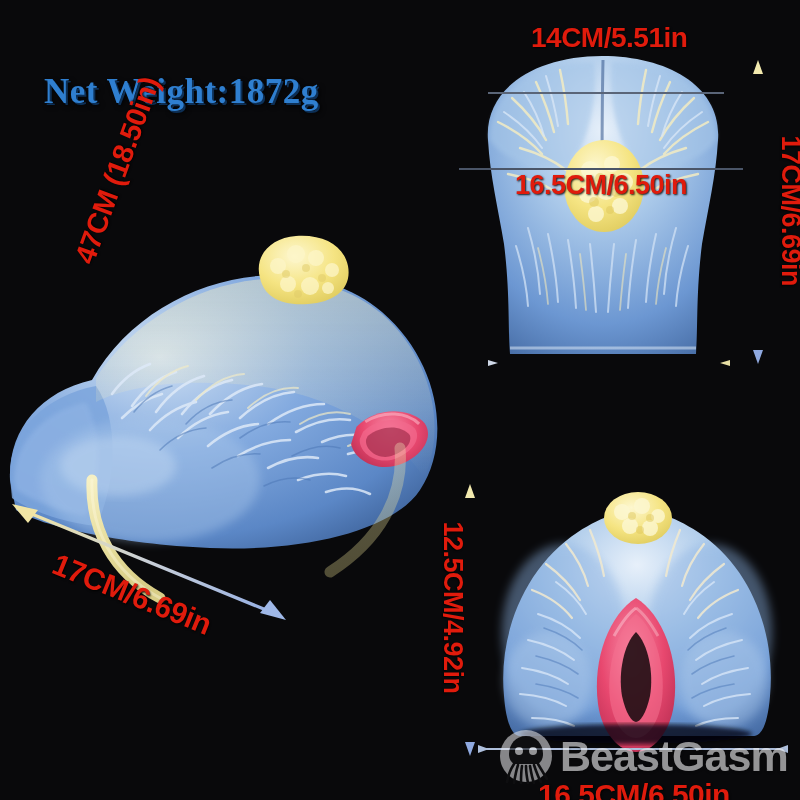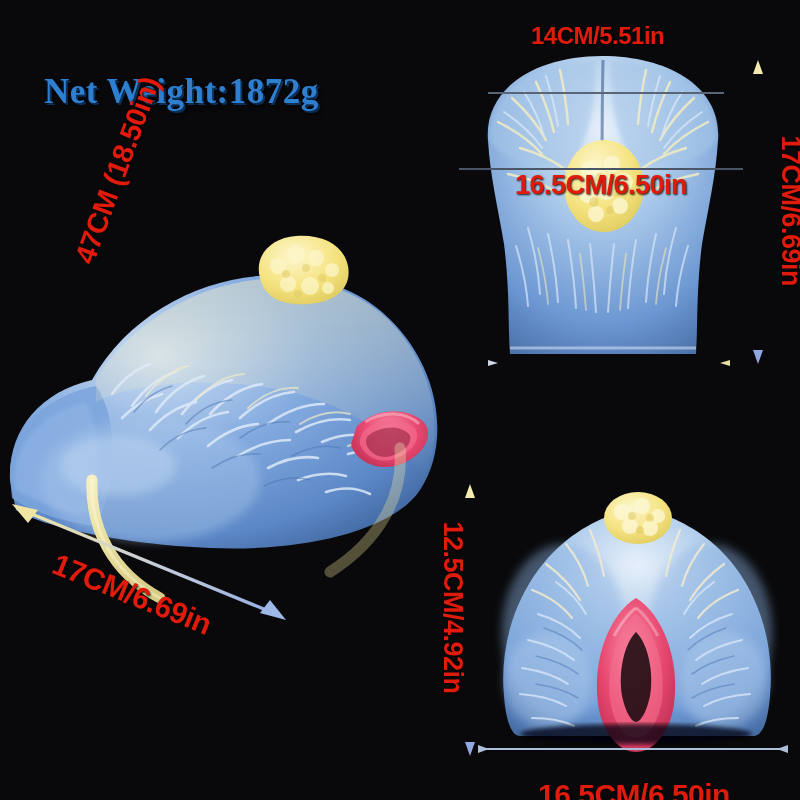--- a/index.html
+++ b/index.html
@@ -289,21 +289,21 @@
       <path d="M176 206 q-4 30 -6 56"></path>
         <path d="M216 200 q-8 30 -10 56"></path>
     </g>
 
     <path d="M60 300 L246 300" stroke="#d8e6f6" stroke-width="3" opacity="0.55"></path>
   </svg>
 
   <svg class="arrowline" style="left:484px;top:86px;" width="250" height="14">
     <line x1="4" y1="7" x2="240" y2="7" stroke="#5a6578" stroke-width="1.8"></line>
   </svg>
-  <div class="dim" style="left:531px;top:22px;font-size:24px;">14CM/5.51in</div>
+  <div class="dim" style="left:531px;top:22px;font-size:28px;">14CM/5.51in</div>
 
   <svg class="arrowline" style="left:455px;top:162px;" width="296" height="14">
     <line x1="4" y1="7" x2="288" y2="7" stroke="#4a5568" stroke-width="1.8"></line>
   </svg>
   <div class="dim" style="left:515px;top:170px;font-size:27px;">16.5CM/6.50in</div>
 
   <svg class="arrowline" style="left:488px;top:356px;" width="246" height="14">
     <line x1="4" y1="7" x2="234" y2="7" stroke="url(#gArrowD)" stroke-width="2"></line>
     <polygon points="0,4 10,7 0,10" fill="#cfd8e8"></polygon>
     <polygon points="242,4 232,7 242,10" fill="#e8dfa4"></polygon>
@@ -397,14 +397,32 @@
   </svg>
   <div class="dim" style="left:452px;top:506px;font-size:27px;transform:rotate(90deg);transform-origin:0 50%;">12.5CM/4.92in</div>
 
   <svg class="arrowline" style="left:478px;top:742px;" width="312" height="14">
     <line x1="6" y1="7" x2="304" y2="7" stroke="#aebfdc" stroke-width="2"></line>
     <polygon points="0,3 11,7 0,11" fill="#aebfdc"></polygon>
     <polygon points="310,3 299,7 310,11" fill="#aebfdc"></polygon>
   </svg>
   <div class="dim" style="left:538px;top:778px;font-size:30px;">16.5CM/6.50in</div>
 
+  <div class="watermark" style="left:498px;top:728px;">
+    <svg width="56" height="56" viewBox="0 0 56 56">
+      <circle cx="28" cy="28" r="26" fill="#e9e9ec" opacity="0.9"></circle>
+      <path d="M28 8 C 38 8, 45 16, 45 26 C 45 31, 43 34, 40 36 L 16 36 C 13 34, 11 31, 11 26 C 11 16, 18 8, 28 8 Z" fill="#121214"></path>
+      <circle cx="21" cy="23" r="4" fill="#e9e9ec"></circle>
+      <circle cx="35" cy="23" r="4" fill="#e9e9ec"></circle>
+      <g stroke="#121214" stroke-width="2.6" fill="none" stroke-linecap="round">
+        <path d="M16 36 C 12 42, 10 48, 9 54"></path>
+        <path d="M20 37 C 18 43, 17 49, 16 55"></path>
+        <path d="M24 38 C 23 44, 23 50, 23 55"></path>
+        <path d="M28 38 C 28 44, 29 50, 30 55"></path>
+        <path d="M32 38 C 33 44, 34 50, 36 55"></path>
+        <path d="M36 37 C 38 43, 40 49, 43 54"></path>
+        <path d="M40 36 C 43 41, 46 46, 49 51"></path>
+      </g>
+    </svg>
+    <span class="wm-text">BeastGasm</span>
+  </div>
 
 </div>
 
 </body></html>

